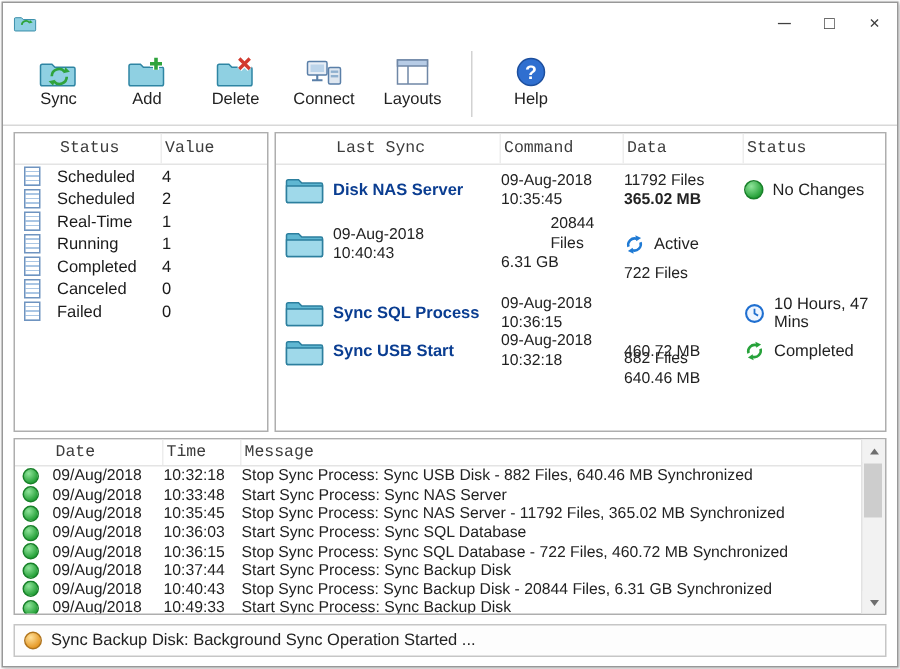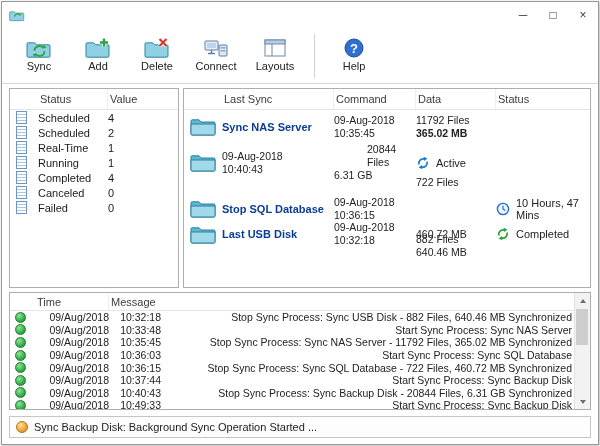--- a/index.html
+++ b/index.html
@@ -21,21 +21,21 @@
   .tb-label{font-size:11px;color:#222;}
   .tb-sep{width:1px;background:#d2d2d2;height:44px;margin:3px 7px 0;}
 
   
   .content{flex:1;display:flex;flex-direction:column;gap:4px;padding:4px 7px 0;background:#fff;}
   .top-row{display:flex;gap:4px;height:200px;}
   .panel{border:1px solid #aeaeae;background:#fff;box-sizing:border-box;overflow:hidden;}
   .left-panel{width:170px;}
   .right-panel{flex:1;}
 
-  .hdr{color:#3c3c3c;border-bottom:1px solid #e4e4e4;background:#fff;}
+  .hdr{color:#3c3c3c;border-bottom:1px solid #e4e4e4;background:#fff;font-family:Liberation Mono, monospace;}
   .hdr span{display:flex;align-items:center;height:100%;border-right:1px solid #ededed;padding-left:2px;box-sizing:border-box;}
   .hdr span.last{border-right:none;}
 
   
   .sp-grid{display:grid;grid-template-columns:22px 70px 1fr;align-items:center;padding-left:6px;}
   .sp-hdr{height:20px;}
   .sp-row{height:15px;}
   .mini-icon{width:9px;height:11px;border:1px solid #6f94c0;display:inline-block;
     background:repeating-linear-gradient(to bottom,#ffffff 0 2px,#aac6e4 2px 3px);}
 
@@ -45,21 +45,21 @@
   .cmd-row{height:33px;}
   .cmd-icon{display:flex;justify-content:center;}
   .cmd-name{color:#0a3d91;font-weight:bold;font-size:11px;}
   .cell-2l{line-height:13px;font-size:10.5px;color:#222;}
   .st-cell{display:flex;align-items:center;gap:6px;font-size:11px;color:#222;}
 
   
   .log-panel{height:118px;position:relative;}
   .log-grid{display:grid;grid-template-columns:20px 74px 52px 1fr;align-items:center;padding-left:5px;padding-right:18px;}
   .log-hdr{height:17px;}
-  .log-row{height:12.6px;font-size:10.5px;color:#222;white-space:nowrap;overflow:hidden;text-align:right;}
+  .log-row{height:12.6px;font-size:10.5px;color:#222;white-space:nowrap;overflow:hidden;}
   .log-row .icn{display:flex;align-items:center;}
 
   
   .vscroll{position:absolute;top:0;right:0;bottom:0;width:15px;background:#f2f2f2;border-left:1px solid #e2e2e2;}
   .varrow{height:15px;display:flex;align-items:center;justify-content:center;background:#f2f2f2;}
   .tri-up{width:0;height:0;border-left:3px solid transparent;border-right:3px solid transparent;border-bottom:4px solid #6e6e6e;}
   .tri-down{width:0;height:0;border-left:3px solid transparent;border-right:3px solid transparent;border-top:4px solid #6e6e6e;}
   .vthumb{position:absolute;top:16px;left:1px;width:12px;height:36px;background:#cdcdcd;}
 
   
@@ -222,28 +222,32 @@
           <span class="last">Status</span>
         </div>
 
         <div class="cmd-grid cmd-row">
           <span class="cmd-icon">
             <svg width="26" height="19" viewBox="0 0 26 19">
               <path d="M1 4 Q1 2.8 2.2 2.8 H9 L11.2 5 H24 Q25 5 25 6 V16.8 Q25 18 23.8 18 H2.2 Q1 18 1 16.8 Z" fill="#5fb7d2" stroke="#2c7f9e"></path>
               <path d="M1 7 H25 V16.8 Q25 18 23.8 18 H2.2 Q1 18 1 16.8 Z" fill="#9fd9ea" stroke="#2c7f9e"></path>
             </svg>
           </span>
-          <span class="cmd-name">Sync NAS Server</span>
+          <span class="cmd-name">Disk NAS Server</span>
           <span class="cell-2l">
             <span style="display:block;">09-Aug-2018</span>
             <span style="display:block;">10:35:45</span>
           </span>
           <span class="cell-2l">
             <span style="display:block;">11792 Files</span>
             <span style="display:block;font-weight:bold;">365.02 MB</span>
+          </span>
+          <span class="st-cell">
+            <span class="ball ball-green"></span>
+            <span>No Changes</span>
           </span>
         </div>
 
         <div class="cmd-grid cmd-row">
           <span class="cmd-icon">
             <svg width="26" height="19" viewBox="0 0 26 19">
               <path d="M1 4 Q1 2.8 2.2 2.8 H9 L11.2 5 H24 Q25 5 25 6 V16.8 Q25 18 23.8 18 H2.2 Q1 18 1 16.8 Z" fill="#5fb7d2" stroke="#2c7f9e"></path>
               <path d="M1 7 H25 V16.8 Q25 18 23.8 18 H2.2 Q1 18 1 16.8 Z" fill="#9fd9ea" stroke="#2c7f9e"></path>
             </svg>
           </span>
@@ -268,21 +272,21 @@
           </span>
         </div>
 
         <div class="cmd-grid cmd-row">
           <span class="cmd-icon">
             <svg width="26" height="19" viewBox="0 0 26 19">
               <path d="M1 4 Q1 2.8 2.2 2.8 H9 L11.2 5 H24 Q25 5 25 6 V16.8 Q25 18 23.8 18 H2.2 Q1 18 1 16.8 Z" fill="#5fb7d2" stroke="#2c7f9e"></path>
               <path d="M1 7 H25 V16.8 Q25 18 23.8 18 H2.2 Q1 18 1 16.8 Z" fill="#9fd9ea" stroke="#2c7f9e"></path>
             </svg>
           </span>
-          <span class="cmd-name">Stop SQL Database</span>
+          <span class="cmd-name">Sync SQL Process</span>
           <span class="cell-2l">
             <span style="display:block;">09-Aug-2018</span>
             <span style="display:block;">10:36:15</span>
           </span>
           <span class="cell-2l">
             <span style="display:block;">722 Files</span>
             <span style="display:block;margin-top:39px;">460.72 MB</span>
           </span>
           <span class="st-cell">
             <span style="display:flex;">
@@ -295,21 +299,21 @@
           </span>
         </div>
 
         <div class="cmd-grid cmd-row">
           <span class="cmd-icon">
             <svg width="26" height="19" viewBox="0 0 26 19">
               <path d="M1 4 Q1 2.8 2.2 2.8 H9 L11.2 5 H24 Q25 5 25 6 V16.8 Q25 18 23.8 18 H2.2 Q1 18 1 16.8 Z" fill="#5fb7d2" stroke="#2c7f9e"></path>
               <path d="M1 7 H25 V16.8 Q25 18 23.8 18 H2.2 Q1 18 1 16.8 Z" fill="#9fd9ea" stroke="#2c7f9e"></path>
             </svg>
           </span>
-          <span class="cmd-name">Last USB Disk</span>
+          <span class="cmd-name">Sync USB Start</span>
           <span class="cell-2l">
             <span style="display:block;">09-Aug-2018</span>
             <span style="display:block;">10:32:18</span>
           </span>
           <span class="cell-2l">
             <span style="display:block;margin-top:24px;">882 Files</span>
             <span style="display:block;">640.46 MB</span>
           </span>
           <span class="st-cell">
             <span style="display:flex;">
@@ -322,20 +326,21 @@
             </span>
             <span>Completed</span>
           </span>
         </div>
       </div>
     </div>
 
     <div class="panel log-panel">
       <div class="log-grid log-hdr hdr">
         <span style="border-right:none;"></span>
+        <span>Date</span>
         <span>Time</span>
         <span class="last">Message</span>
       </div>
 
       <div class="log-grid log-row">
         <span class="icn">
             <span class="ball dot-green"></span>
           </span>
         <span>09/Aug/2018</span>
         <span>10:32:18</span>

